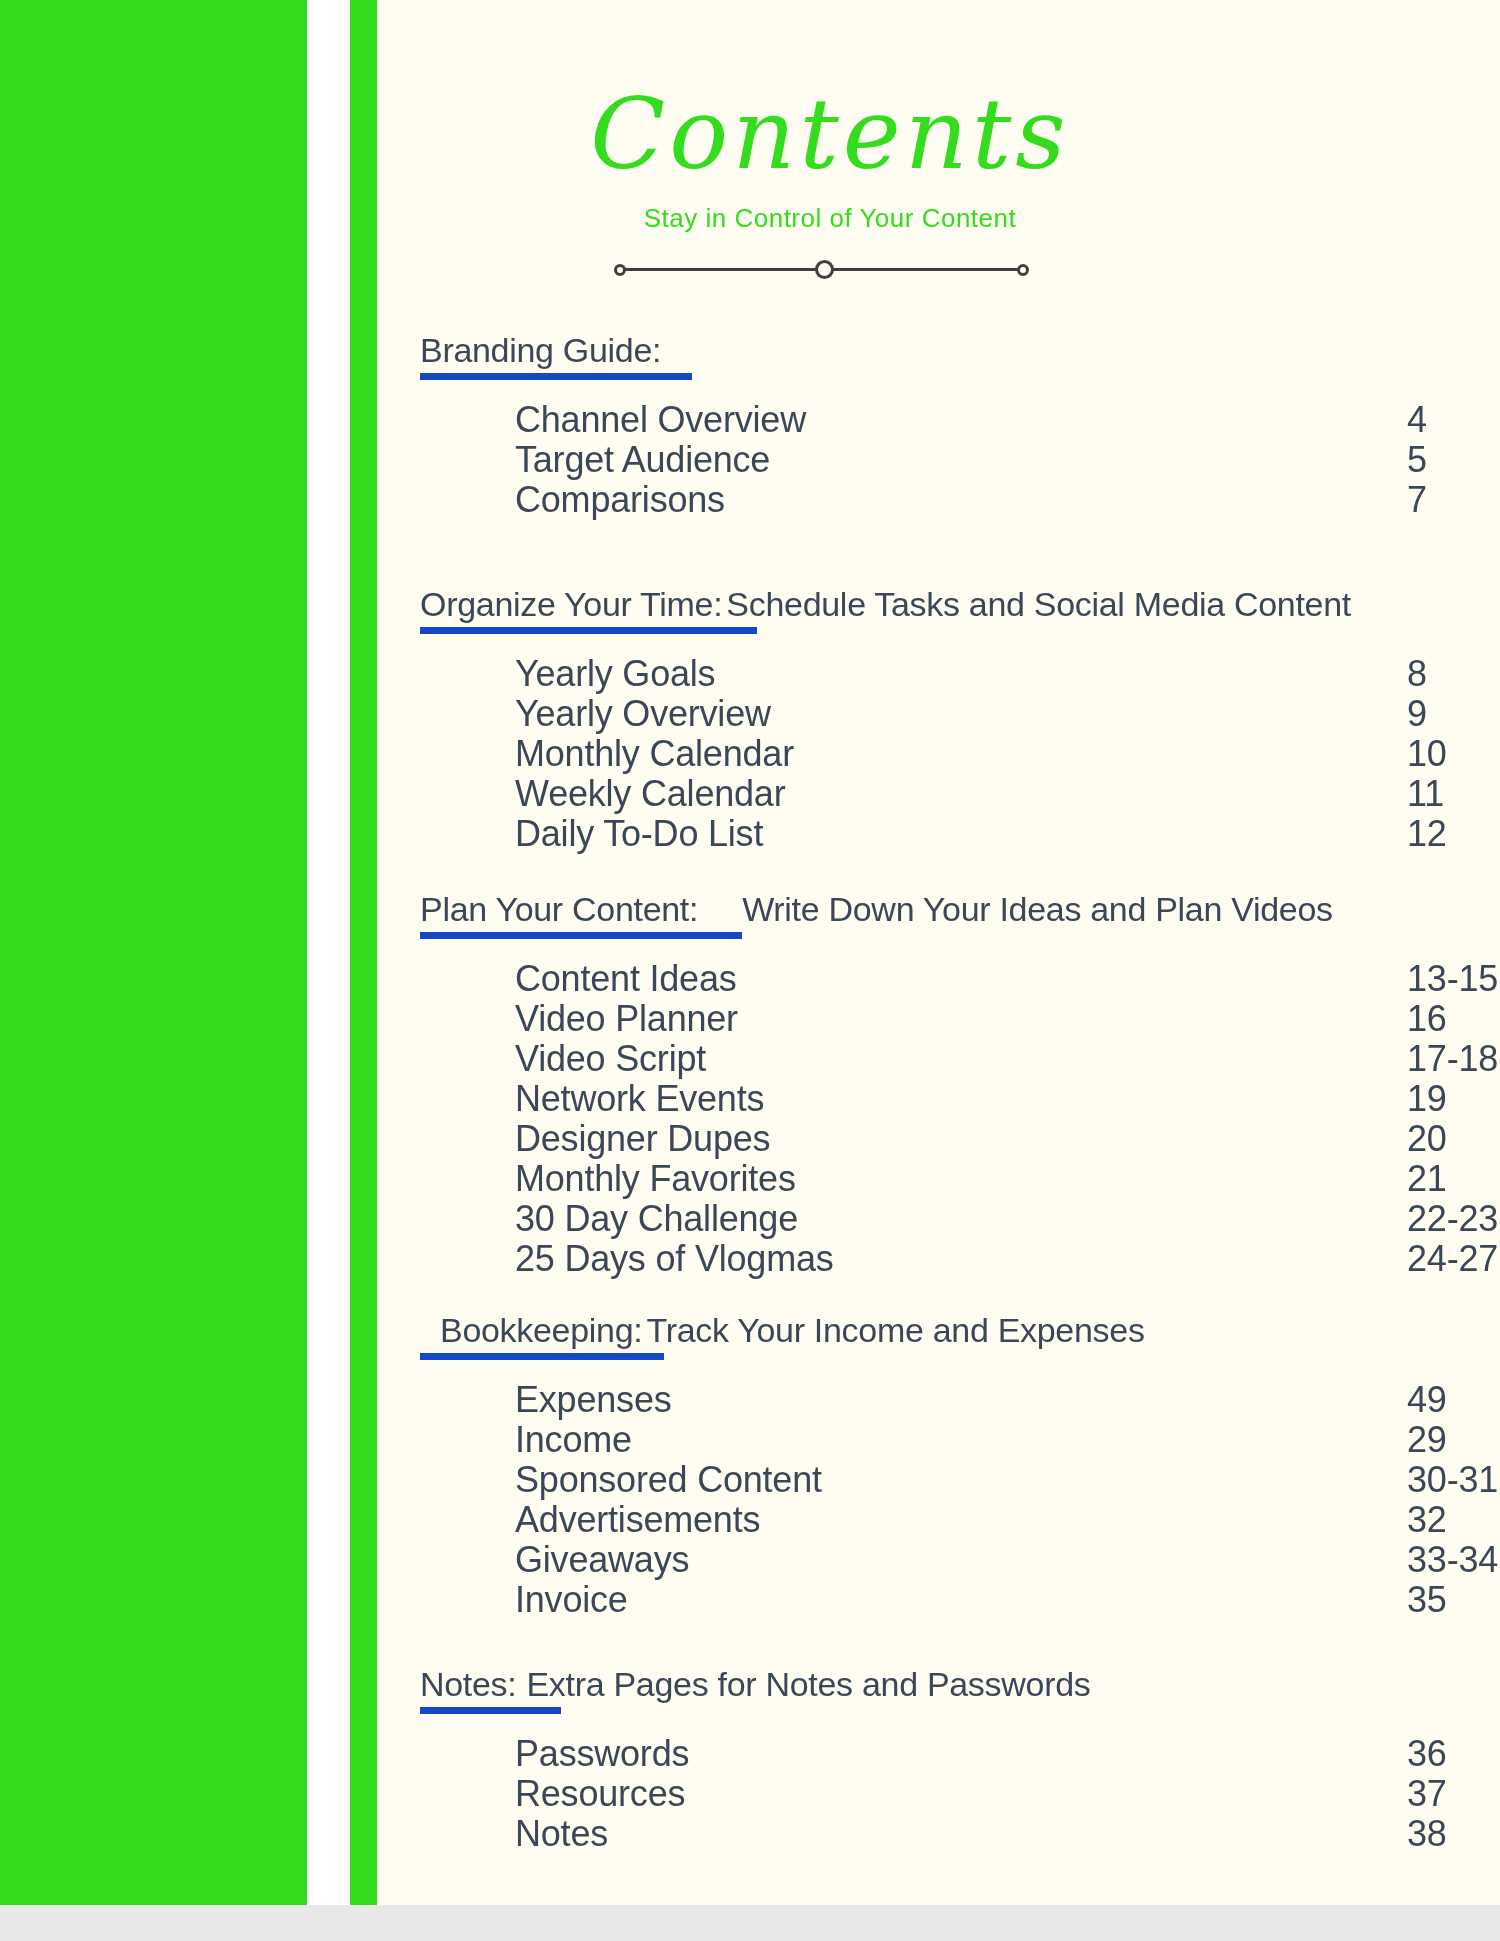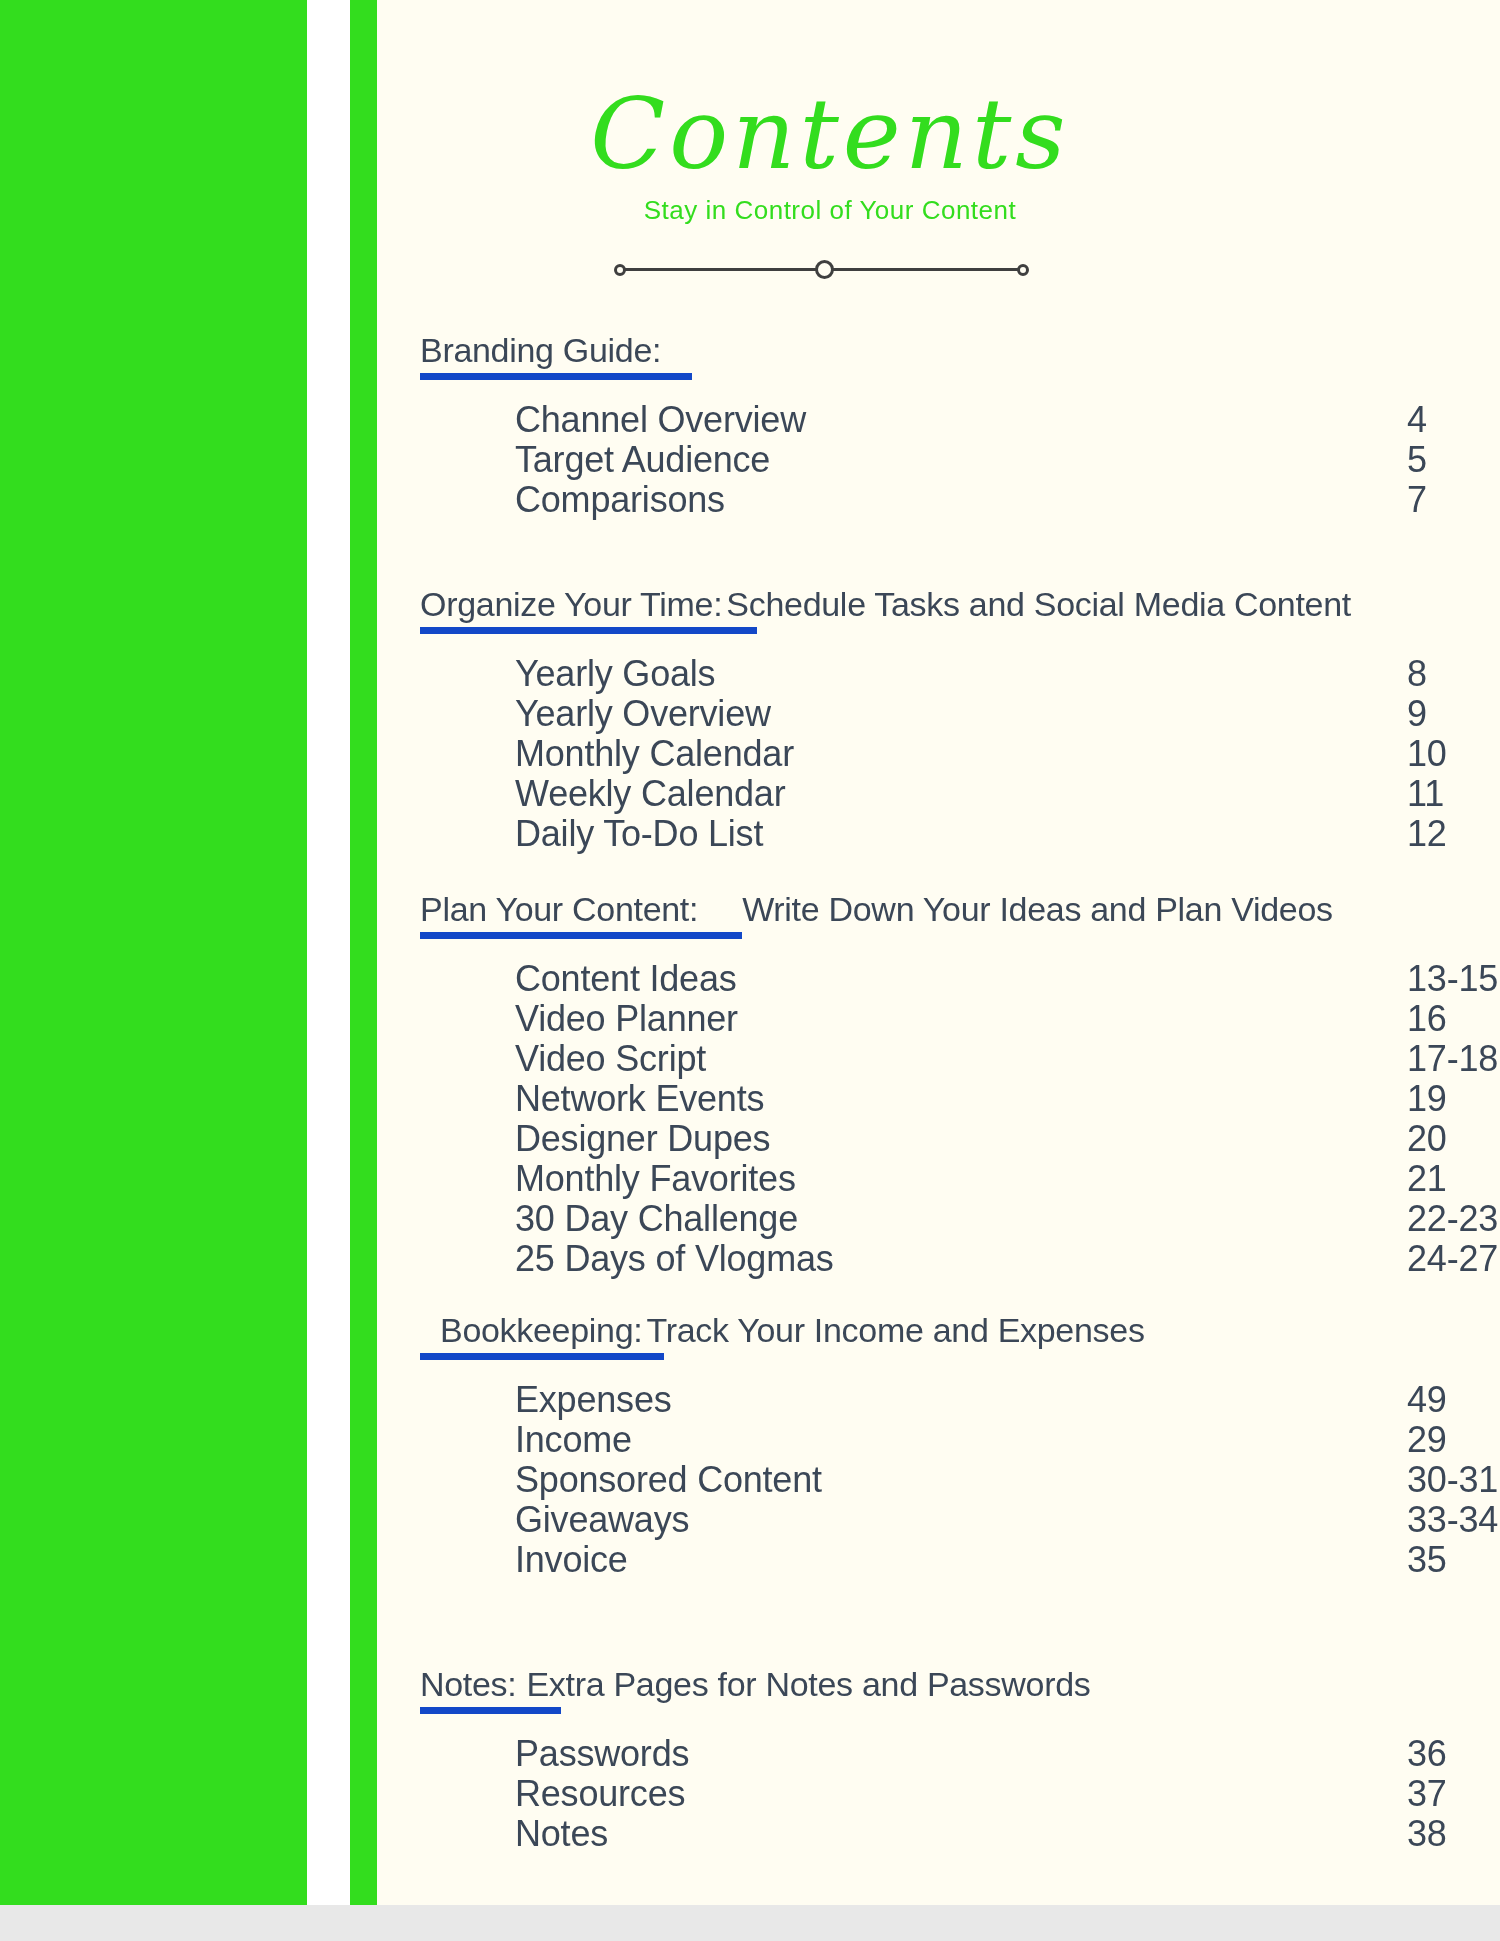--- a/index.html
+++ b/index.html
@@ -46,21 +46,21 @@
   .script-title {
     font-family: "DejaVu Serif", serif;
     font-style: italic;
     font-weight: 400;
     font-size: 98px;
     line-height: 1.15;
     color: var(--accent-green, #33dd1e);
     letter-spacing: 4px;
   }
   .subtitle {
-    margin-top: 4px;
+    margin-top: 12px;
     font-size: 26px;
     letter-spacing: 0.5px;
     color: var(--accent-green, #33dd1e);
   }
   
   .divider {
     position: absolute;
     left: 620px; top: 261px;
     width: 403px; height: 17px;
   }
@@ -198,20 +198,21 @@
 
   <section class="toc-section s4">
     <h2>
       <span class="h2-main">Bookkeeping:</span><span class="h2-sub">Track Your Income and Expenses</span>
     </h2>
     <div class="underline"></div>
     <ul class="toc-items">
       <li class="toc-row"><span>Expenses</span><span class="num">49</span></li>
       <li class="toc-row"><span>Income</span><span class="num">29</span></li>
       <li class="toc-row"><span>Sponsored Content</span><span class="num">30-31</span></li>
+      <li class="toc-row"><span>Advertisements</span><span class="num">32</span></li>
       <li class="toc-row"><span>Giveaways</span><span class="num">33-34</span></li>
       <li class="toc-row"><span>Invoice</span><span class="num">35</span></li>
     </ul>
   </section>
 
   <section class="toc-section s5">
     <h2>
       <span class="h2-main">Notes:</span><span class="h2-sub">Extra Pages for Notes and Passwords</span>
     </h2>
     <div class="underline"></div>

